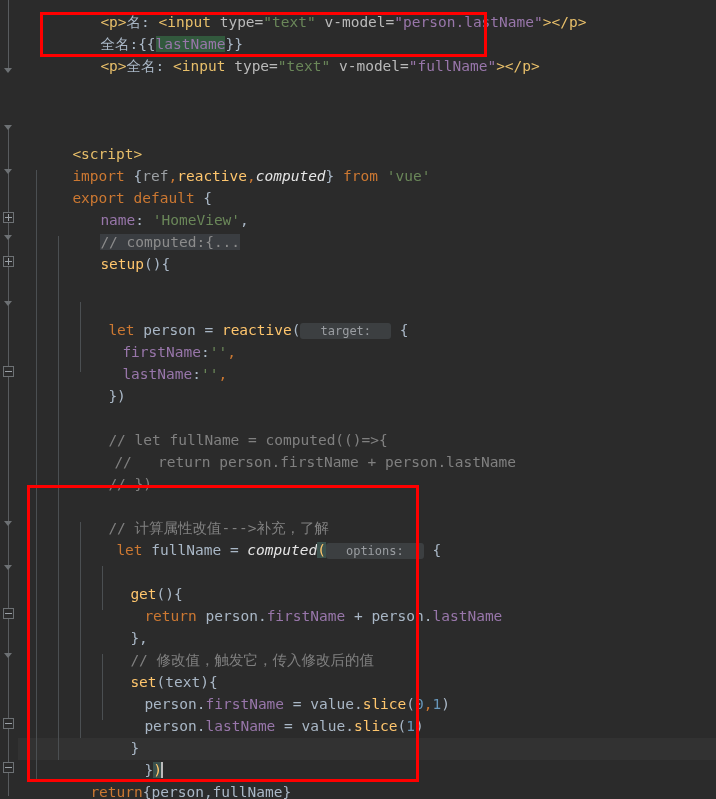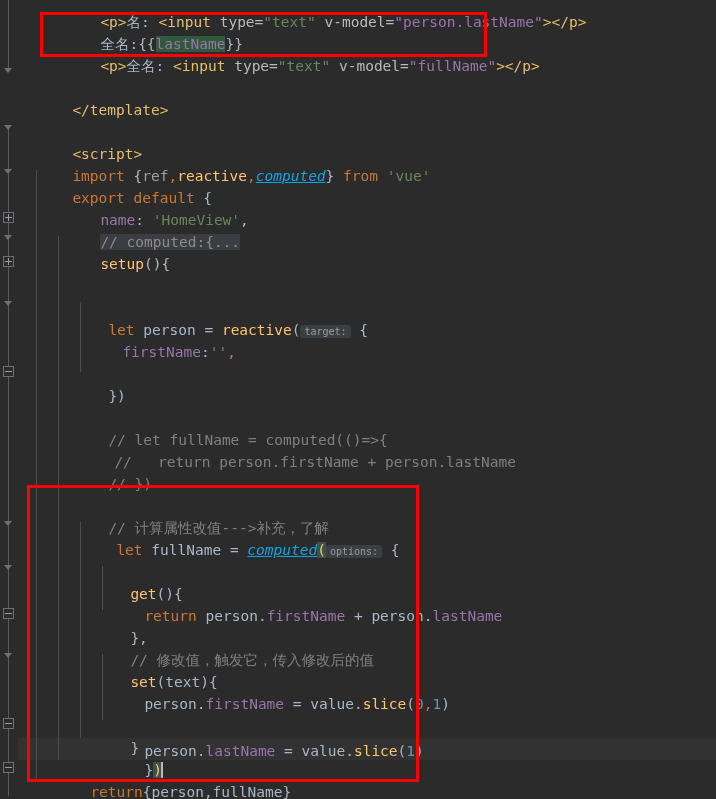--- a/index.html
+++ b/index.html
@@ -135,21 +135,21 @@
   .kw      { color: #cc7832; }              
   .tag     { color: #e8bf6a; }              
   .attr    { color: #bababa; }              
   .str     { color: #6a8759; }              
   .fn      { color: #ffc66d; }              
   .prop    { color: #9876aa; }              
   .var     { color: #a9b7c6; }              
   .num     { color: #6897bb; }              
   .cmt     { color: #808080; }              
   .gray    { color: #9ca0a4; }              
-  .purple-i{ color: #0ea5e9; font-style: italic; text-decoration: underline; }
+  .purple-i{ color: #e5e5e5; font-style: italic; }
   .brace   { color: #a9b7c6; }
   .mustache{ color: #a9b7c6; }
   .punct   { color: #a9b7c6; }
 
   
   .hl-search {
     background: #32593d;
     color: #9876aa;
   }
   
@@ -159,23 +159,23 @@
   }
   
   .folded {
     background: #3a3d41;
     color: #8c8c8c;
   }
   
   .hint {
     background: #3c3f41;
     color: #9a9da1;
-    font-size: 10px;
+    font-size: 12px;
     border-radius: 3px;
-    padding: 1px 4px;
+    padding: 1px 20px;
   }
 
   
   .caret {
     display: inline-block;
     width: 2px;
     height: 16px;
     background: #bbbbbb;
     vertical-align: -3px;
     margin-left: -1px;
@@ -239,23 +239,20 @@
 
     <div class="line" style="top:11px;left:30px;">
       <span class="var">全名:</span><span class="mustache">{{</span><span class="hl-search">lastName</span><span class="mustache">}}</span>
     </div>
 
     <div class="line" style="top:33px;left:30px;">
       <span class="tag">&lt;p&gt;</span><span class="var">全名: </span><span class="tag">&lt;input</span><span class="attr"> type=</span><span class="str">"text"</span><span class="attr"> v-model=</span><span class="prop">"fullName"</span><span class="tag">&gt;</span><span class="tag">&lt;/p&gt;</span>
     </div>
 
 
-    <div class="line" style="top:77px;left:2px;">
-      <span class="tag">&lt;/template&gt;</span>
-    </div>
 
     <div class="line" style="top:121px;left:2px;">
       <span class="tag">&lt;script&gt;</span>
     </div>
 
     <div class="line" style="top:143px;left:2px;">
       <span class="kw">import</span><span class="brace"> {</span><span class="gray">ref</span><span class="kw">,</span><span class="fn">reactive</span><span class="kw">,</span><span class="purple-i">computed</span><span class="brace">} </span><span class="kw">from</span><span class="str"> 'vue'</span>
     </div>
 
     <div class="line" style="top:165px;left:2px;">
@@ -276,20 +273,23 @@
 
 
     <div class="line" style="top:297px;left:38px;">
       <span class="kw">let</span><span class="var"> person = </span><span class="fn">reactive</span><span class="punct">(</span><span class="hint">target:</span><span class="brace"> {</span>
     </div>
 
     <div class="line" style="top:319px;left:52px;">
       <span class="prop">firstName</span><span class="punct">:</span><span class="str">''</span><span class="kw">,</span>
     </div>
 
+    <div class="line" style="top:341px;left:52px;">
+      <span class="prop">lastName</span><span class="punct">:</span><span class="str">''</span><span class="kw">,</span>
+    </div>
 
     <div class="line" style="top:363px;left:38px;">
       <span class="brace">})</span>
     </div>
 
     <div class="line cmt" style="top:407px;left:38px;">
       <span>// let fullName = computed(()=&gt;{</span>
     </div>
 
     <div class="line cmt" style="top:429px;left:44px;">
@@ -326,21 +326,21 @@
     </div>
 
     <div class="line" style="top:649px;left:60px;">
       <span class="fn">set</span><span class="punct">(</span><span class="var">text</span><span class="punct">){</span>
     </div>
 
     <div class="line" style="top:671px;left:74px;">
       <span class="var">person.</span><span class="prop">firstName</span><span class="var"> = value.</span><span class="fn">slice</span><span class="punct">(</span><span class="num">0</span><span class="kw">,</span><span class="num">1</span><span class="punct">)</span>
     </div>
 
-    <div class="line" style="top:718px;left:74px;">
+    <div class="line" style="top:693px;left:74px;">
       <span class="var">person.</span><span class="prop">lastName</span><span class="var"> = value.</span><span class="fn">slice</span><span class="punct">(</span><span class="num">1</span><span class="punct">)</span>
     </div>
 
     <div class="line" style="top:715px;left:60px;">
       <span class="brace">}</span>
     </div>
 
     <div class="line" style="top:737px;left:74px;">
       <span class="brace">}</span><span class="hl-bracket">)</span><span class="caret"></span>
     </div>

